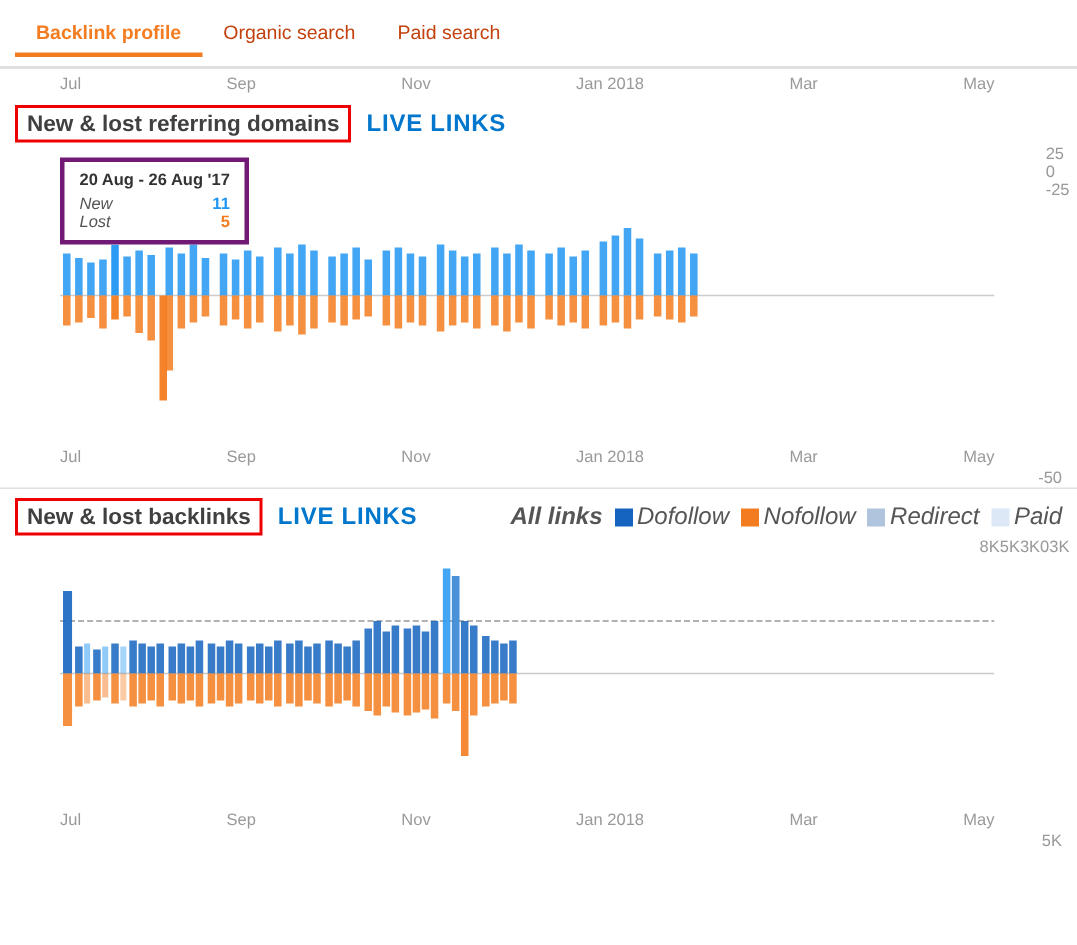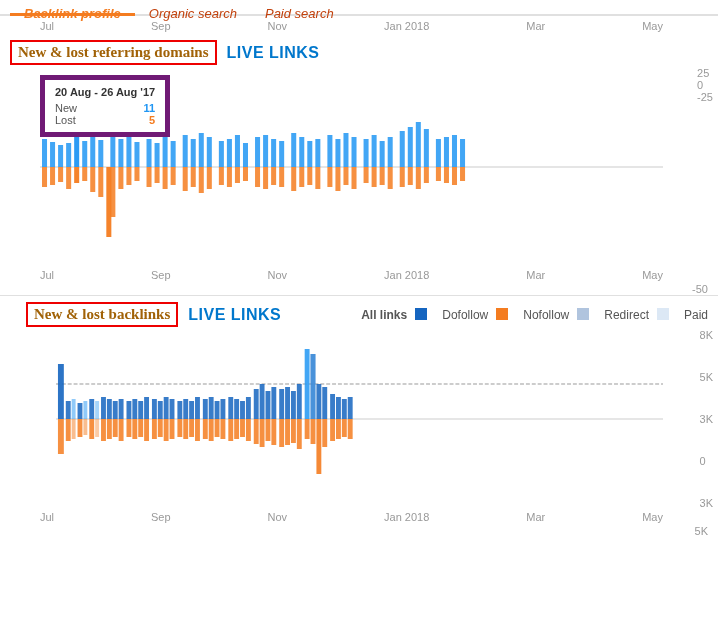--- a/index.html
+++ b/index.html
@@ -9,24 +9,24 @@
       background: #fff;
       width: 718px;
       min-height: 630px;
       color: #333;
       overflow-x: hidden;
     }
 
     
     .tabs {
       display: flex;
+      align-items: center;
       border-bottom: 2px solid #e0e0e0;
       padding: 0 10px;
-      height: 16px;
-      font-style: italic;
+      height: 46px;
     }
     .tab {
       padding: 6px 14px;
       cursor: pointer;
       font-size: 13px;
       color: #c2410c;
       border-bottom: 3px solid transparent;
       margin-bottom: -2px;
     }
     .tab.active {
@@ -57,59 +57,58 @@
       display: flex;
       align-items: center;
       padding: 6px 10px 2px 10px;
       gap: 10px;
     }
     .chart-title {
       font-size: 15px;
       font-weight: bold;
       border: 2px solid #e00;
       padding: 2px 6px;
-      color: #a16207;
-      font-family: Liberation Serif, serif;
+      color: #404040;
     }
     .live-links-badge {
       font-size: 16px;
       color: #0077cc;
       font-weight: bold;
       letter-spacing: 0.5px;
     }
 
     .chart-area {
       position: relative;
       height: 200px;
       margin: 0 55px 0 40px;
     }
 
     
     .tooltip-box {
       position: absolute;
       top: 8px;
       left: 0px;
       background: #fff;
-      border: 5px solid #701a75;
+      border: 3px solid #701a75;
       padding: 6px 10px;
       font-size: 11px;
       z-index: 10;
       min-width: 110px;
     }
     .tooltip-box .date {
       font-weight: bold;
       margin-bottom: 4px;
       color: #333;
     }
     .tooltip-row {
       display: flex;
       justify-content: space-between;
       gap: 12px;
     }
-    .tooltip-label { color: #555; }
+    .tooltip-label { color: #555; font-style: italic; }
     .tooltip-value { font-weight: bold; color: #2196F3; }
     .tooltip-value.lost { color: #f47c20; }
 
     
     .y-axis-right {
       position: absolute;
       right: -50px;
       top: 0;
       height: 100%;
       display: flex;
@@ -130,60 +129,59 @@
       display: flex;
       justify-content: space-between;
       padding: 2px 55px 4px 40px;
       color: #999;
       font-size: 11px;
     }
 
     
     .chart-section2 {
       margin-top: 0;
-      margin-left: 16px;
     }
     .chart-header2 {
       display: flex;
       align-items: center;
       padding: 6px 10px 2px 10px;
       gap: 10px;
     }
 
     .legend {
       display: flex;
       align-items: center;
       gap: 8px;
       margin-left: auto;
-      font-size: 12px;
+      font-size: 16px;
       color: #555;
+      font-style: italic;
     }
     .legend-item {
       display: flex;
-      align-items: flex-start;
-      gap: 15px;
+      align-items: center;
+      gap: 3px;
     }
     .legend-color {
       width: 12px;
       height: 12px;
       display: inline-block;
     }
 
     .chart-area2 {
       position: relative;
       height: 180px;
       margin: 0 55px 0 40px;
     }
     .y-axis-right2 {
       position: absolute;
       right: -50px;
       top: 0;
       height: 100%;
       display: flex;
-      flex-direction: column;
       justify-content: space-between;
       font-size: 11px;
       color: #999;
     }
 
     .bottom-axis2 {
       display: flex;
       justify-content: space-between;
       padding: 2px 55px 4px 40px;
       color: #999;

